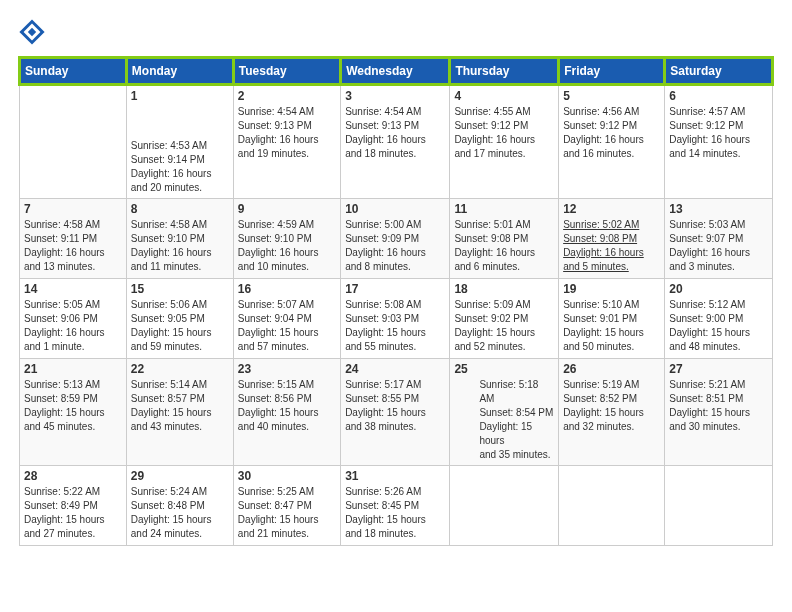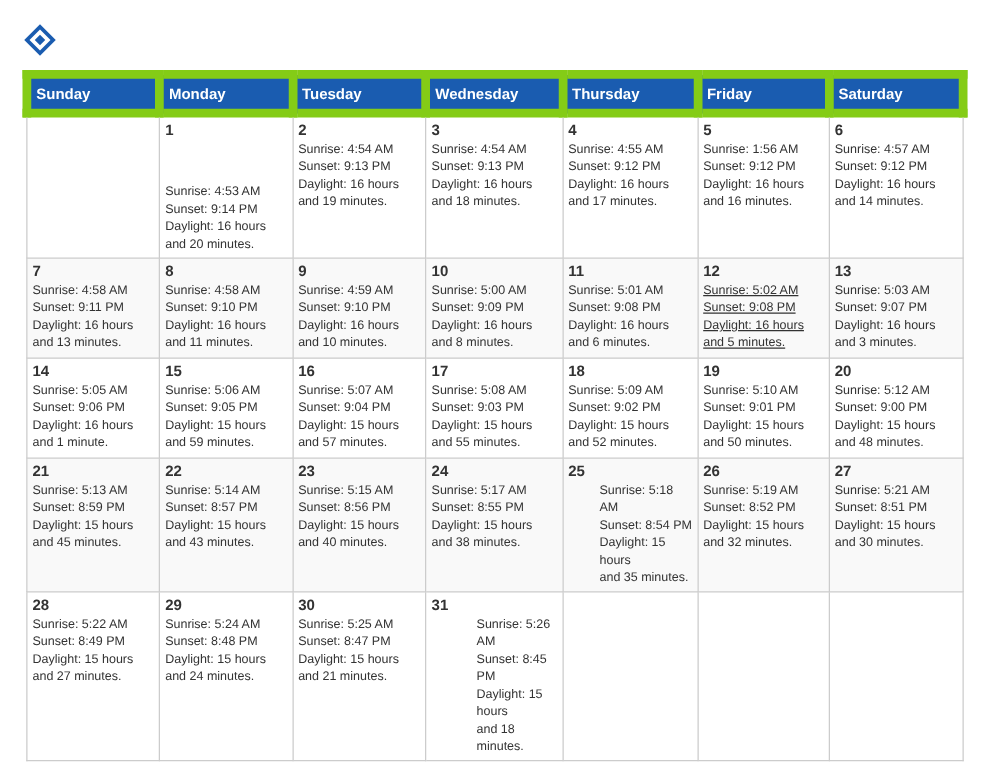--- a/index.html
+++ b/index.html
@@ -61,21 +61,21 @@
       border-collapse: collapse;
       font-size: 10.5px;
     }
     thead tr th {
       background-color: #1a5cb0;
       color: #fff;
       padding: 5px 4px;
       text-align: left;
       font-size: 12px;
       font-weight: bold;
-      border: 7px solid #84cc16;
+      border: 3px solid #84cc16;
     }
     tbody tr td {
       border: 1px solid #ccc;
       vertical-align: top;
       padding: 3px 4px;
       width: 113px;
       height: 80px;
       color: #333;
       background: #fff;
     }
@@ -157,21 +157,21 @@
           </td>
           <td>
             <span class="day-number">4</span>
             <div class="day-info" style="white-space: pre-line;">Sunrise: 4:55 AM
 Sunset: 9:12 PM
 Daylight: 16 hours
 and 17 minutes.</div>
           </td>
           <td>
             <span class="day-number">5</span>
-            <div class="day-info" style="white-space: pre-line;">Sunrise: 1:56 AM
+            <div class="day-info" style="white-space: pre-line;">Sunrise: 4:56 AM
 Sunset: 9:12 PM
 Daylight: 16 hours
 and 16 minutes.</div>
           </td>
           <td>
             <span class="day-number">6</span>
             <div class="day-info" style="white-space: pre-line;">Sunrise: 4:57 AM
 Sunset: 9:12 PM
 Daylight: 16 hours
 and 14 minutes.</div>
@@ -347,21 +347,21 @@
           </td>
           <td>
             <span class="day-number">30</span>
             <div class="day-info" style="white-space: pre-line;">Sunrise: 5:25 AM
 Sunset: 8:47 PM
 Daylight: 15 hours
 and 21 minutes.</div>
           </td>
           <td>
             <span class="day-number">31</span>
-            <div class="day-info" style="white-space: pre-line; margin-left: 36px;">Sunrise: 5:26 AM
+            <div class="day-info" style="white-space: pre-line;">Sunrise: 5:26 AM
 Sunset: 8:45 PM
 Daylight: 15 hours
 and 18 minutes.</div>
           </td>
           <td class="empty-cell"></td>
           <td class="empty-cell"></td>
           <td class="empty-cell"></td>
         </tr>
       </tbody>
   </table>

